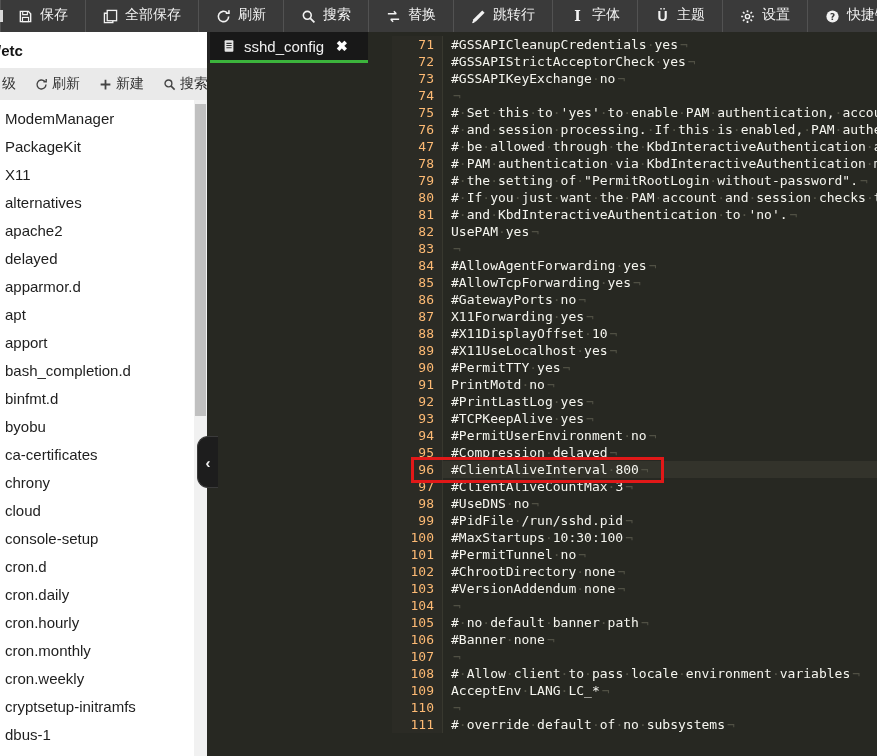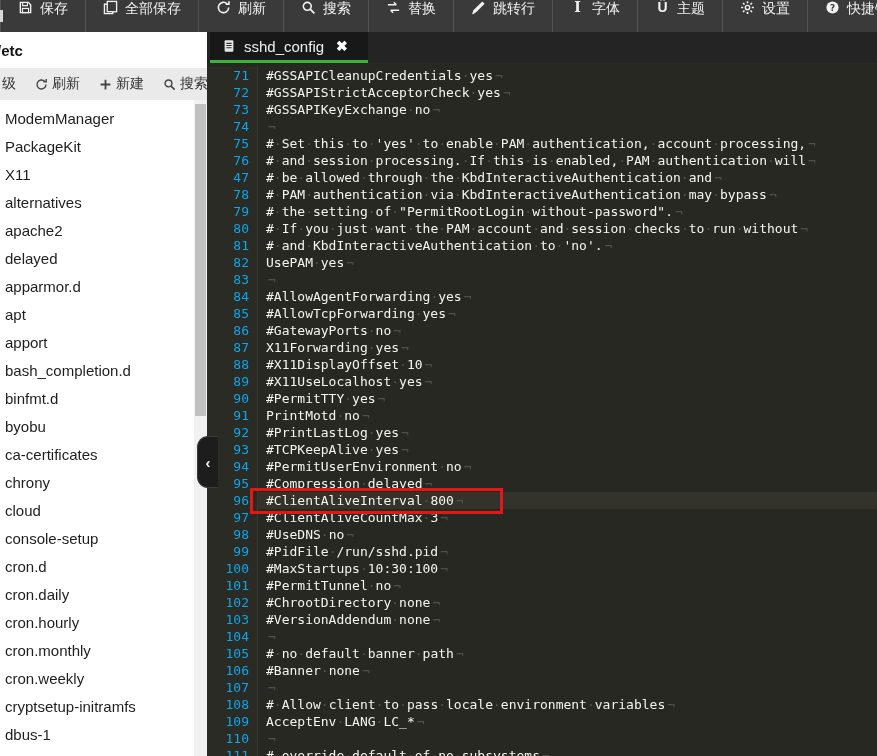--- a/index.html
+++ b/index.html
@@ -4,21 +4,21 @@
 <style>
   * { margin:0; padding:0; box-sizing:border-box; }
   html,body { background:#111; }
   #window { position:relative; width:877px; height:756px; overflow:hidden;
             font-family:"Liberation Sans", sans-serif; background:#272822; }
 
   
   #toolbar { height:32px; background:#3a3a3a; display:flex; align-items:stretch; color:#f2f2f2; overflow:hidden; }
   .tb-sliver { width:14px; position:relative; border-right:1px solid #525252; }
   .tb-sliver i { position:absolute; left:0; top:10px; width:3px; height:12px; background:#d9d9d9; }
-  .tb-item { display:flex; align-items:flex-start; gap:7px; padding:0 17px; border-right:1px solid #525252;
+  .tb-item { display:flex; align-items:flex-end; gap:7px; padding:8px 17px; border-right:1px solid #525252;
              font-size:14px; cursor:pointer; white-space:nowrap; }
   .tb-icon { display:inline-flex; width:15px; height:15px; align-items:center; justify-content:center; color:#f2f2f2; }
   .tb-icon svg { width:15px; height:15px; display:block; }
   .tb-icon .ltr { font-weight:bold; font-size:14px; line-height:15px; }
   .tb-icon .serif { font-family:"DejaVu Serif", serif; }
 
   
   #main { position:relative; display:flex; height:724px; }
 
   
@@ -29,33 +29,33 @@
                      font-size:14px; color:#333; }
   .sb-action { display:flex; align-items:center; gap:4px; cursor:pointer; white-space:nowrap; }
   .sb-action .tb-icon { width:13px; height:13px; color:#444; }
   .sb-action .tb-icon svg { width:13px; height:13px; }
   #file-list { padding-top:4px; }
   .file-item { height:28px; display:flex; align-items:center; padding-left:5px; font-size:15px; color:#1e1e1e; cursor:pointer; white-space:nowrap; }
   #sidebar-scrollbar { position:absolute; top:68px; right:0; width:13px; bottom:0; background:#f1f1f1; }
   #sidebar-scroll-thumb { position:absolute; top:4px; left:1px; width:11px; height:312px; background:#c0c0c0; }
 
   
-  #editor-pane { position:relative; flex:1; display:flex; flex-direction:column; background:#272822; min-width:0; }
+  #editor-pane { position:relative; flex:1; display:flex; flex-direction:row; background:#272822; min-width:0; }
   #tabbar { height:31px; background:#242424; display:flex; align-items:stretch; flex:none; }
   .tab { display:flex; align-items:center; gap:8px; margin-left:3px; padding:0 12px; width:158px;
          background:#181818; color:#f0f0f0; font-size:15px; border-bottom:3px solid #3cb43c; cursor:pointer; }
   .tab .tb-icon { width:14px; height:14px; }
   .tab .tb-icon svg { width:14px; height:14px; }
   .tab-close { font-weight:bold; font-size:14px; color:#fff; margin-left:4px; cursor:pointer; }
 
   #code-area { position:relative; flex:1; overflow:hidden; padding-top:4px;
                font-family:"DejaVu Sans Mono", monospace; font-size:13px; line-height:17px; cursor:text; }
   .code-line { display:flex; height:17px; white-space:pre; }
-  .ln { flex:none; width:51px; text-align:right; padding-right:8px; color:#0ea5e9;
-        background:#2b2b25; border-right:1px solid #38382f; user-select:none; }
+  .ln { flex:none; width:51px; text-align:right; padding-right:8px; color:#fdba74;
+        background:#2b2b25; border-right:1px solid #38382f; user-select:none;margin-left:24px; }
   .code-text { flex:1; padding-left:8px; color:#f5f5ef; }
   .code-line.hl .code-text { background:#33332b; }
   .ws { color:#56564a; }
   .nl { color:#505044; margin-left:2px; }
 
   #annotation-box { position:absolute; left:43px; width:253px; height:26px;
                     border:3px solid #e11818; z-index:3; pointer-events:none; }
 
   
   #collapse-handle { position:absolute; left:197px; top:404px; width:21px; height:52px; z-index:6;

